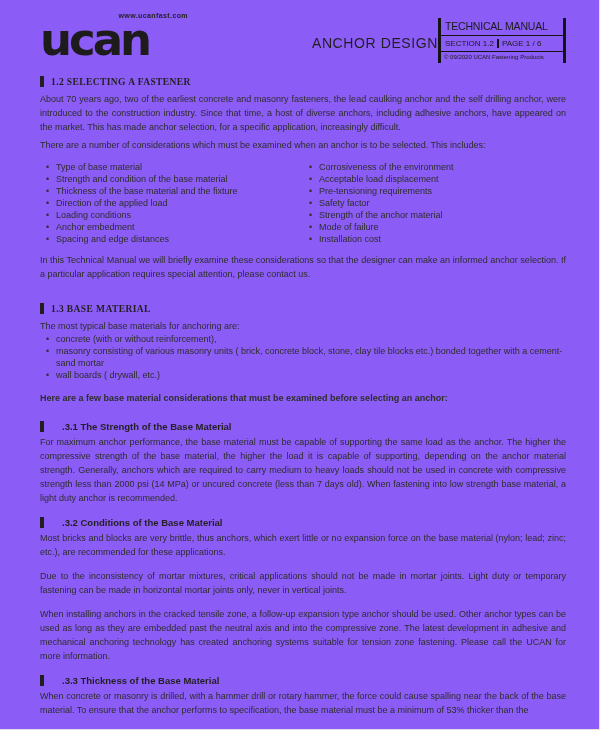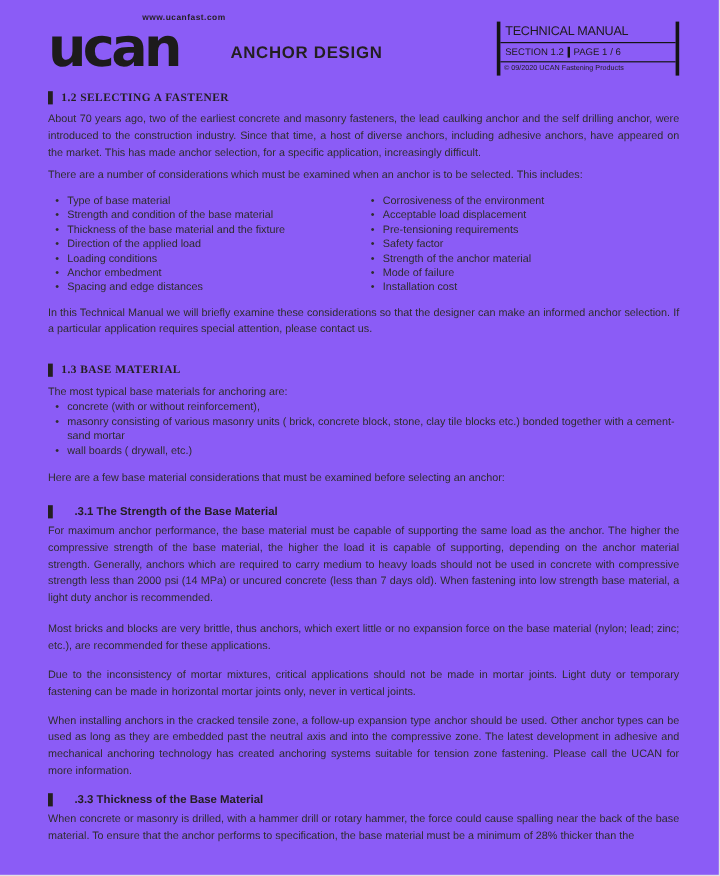--- a/index.html
+++ b/index.html
@@ -25,25 +25,25 @@
   .logo-url {
     font-size: 7px; font-weight: bold; letter-spacing: 0.4px;
     color: #231f20; text-align: right; padding-right: 4px; margin-top: 2px;
   }
   .logo-word {
     font-family: "DejaVu Sans", sans-serif;
     font-size: 45px; font-weight: 900; letter-spacing: -3px;
     line-height: 0.92; color: #1d1b1c; text-transform: lowercase;
   }
   .doc-title {
-    flex: 1; text-align: left; margin-top: 25px;
-    font-size: 14px; font-weight: bold; letter-spacing: 0.6px; color: #231f20;
+    flex: 1; text-align: right; margin-top: 25px;
+    font-size: 14px; font-weight: normal; letter-spacing: 0.6px; color: #231f20;
   }
   .info-box {
-    width: 152px; flex: none; margin-top: 8px;
+    width: 128px; flex: none; margin-top: 8px;
     border-left: 3px solid #141414; border-right: 3px solid #141414;
   }
   .ib-row1 {
     font-size: 10.5px; color: #1d1b1c; letter-spacing: -0.2px;
     padding: 2px 3px 3px 4px; border-bottom: 1.5px solid #141414; white-space: nowrap;
   }
   .ib-row2 {
     display: flex; align-items: center; justify-content: flex-start;
     font-size: 8px; color: #1d1b1c; padding: 3px 3px 3px 4px;
     border-bottom: 1.5px solid #141414; white-space: nowrap;
@@ -66,21 +66,21 @@
   
   .para { font-size: 9px; line-height: 14px; text-align: justify; margin: 0 0 10px 0; }
   .tight { margin-bottom: 4px; }
   .cols { display: flex; margin: 2px 0 8px 0; }
   .col-left { width: 50%; }
   .col-right { width: 50%; }
   ul.bullets { list-style: none; margin: 0; padding: 0 0 0 6px; font-size: 9px; line-height: 12px; }
   ul.bullets li { position: relative; padding-left: 10px; }
   ul.bullets li::before { content: "\2022"; position: absolute; left: 0; top: -0.5px; }
   .gap-lg { margin-bottom: 22px; }
-  .gap-md { margin-bottom: 16px; }
+  .gap-md { margin-bottom: 16px; font-weight: bold; }
   .section-sp { margin-bottom: 12px; }
 </style>
 </head>
 <body>
 
 <div class="page">
 
   <div class="hdr">
     <div class="logo-block">
       <div class="logo-url">www.ucanfast.com</div>
@@ -144,26 +144,30 @@
 
   <div>
     <div class="h-sub">
       <span class="bar"></span>
       <span>.3.1 The Strength of the Base Material</span>
     </div>
     <p class="para section-sp">For maximum anchor performance, the base material must be capable of supporting the same load as the anchor. The higher the compressive strength of the base material, the higher the load it is capable of supporting, depending on the anchor material strength. Generally, anchors which are required to carry medium to heavy loads should not be used in concrete with compressive strength less than 2000 psi (14 MPa) or uncured concrete (less than 7 days old).  When fastening into low strength base material, a light duty anchor is recommended.</p>
   </div>
 
   <div>
+    <div class="h-sub">
+      <span class="bar"></span>
+      <span>.3.2 Conditions of the Base Material</span>
+    </div>
     <p class="para">Most bricks and blocks are very brittle, thus anchors, which exert little or no expansion force on the base material (nylon; lead; zinc; etc.), are recommended for these applications.</p>
     <p class="para">Due to the inconsistency of mortar mixtures, critical applications should not be made in mortar joints. Light duty or temporary fastening can be made in horizontal mortar joints only, never in vertical joints.</p>
     <p class="para section-sp">When installing anchors in the cracked tensile zone, a follow-up expansion type anchor should be used.  Other anchor types can be used as long as they are embedded past the neutral axis and into the compressive zone. The latest development in adhesive and mechanical anchoring technology has created anchoring systems suitable for tension zone fastening. Please call the UCAN for more information.</p>
   </div>
 
   <div>
     <div class="h-sub">
       <span class="bar"></span>
       <span>.3.3 Thickness of the Base Material</span>
     </div>
-    <p class="para" style="margin-bottom:0">When concrete or masonry is drilled, with a hammer drill or rotary hammer, the force could cause spalling near the back of the base material. To ensure that the anchor performs to specification, the base material must be a minimum of 28% thicker than the</p>
+    <p class="para" style="margin-bottom:0">When concrete or masonry is drilled, with a hammer drill or rotary hammer, the force could cause spalling near the back of the base material. To ensure that the anchor performs to specification, the base material must be a minimum of 53% thicker than the</p>
   </div>
 
 </div>
 
 </body></html>

